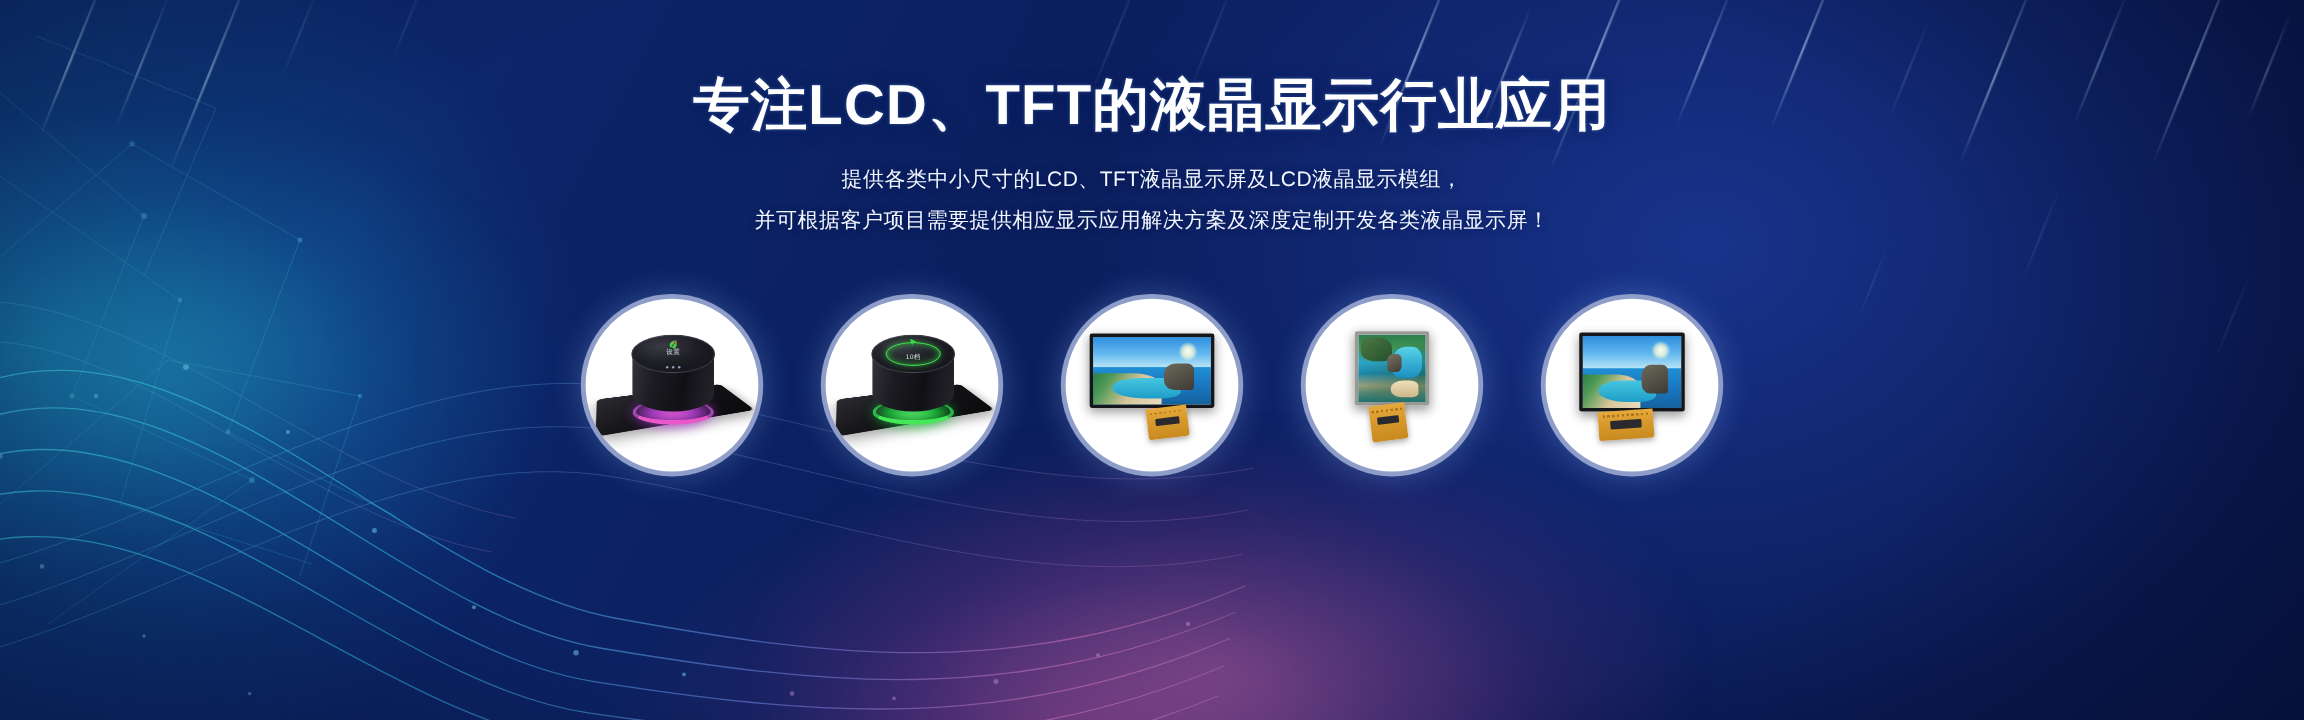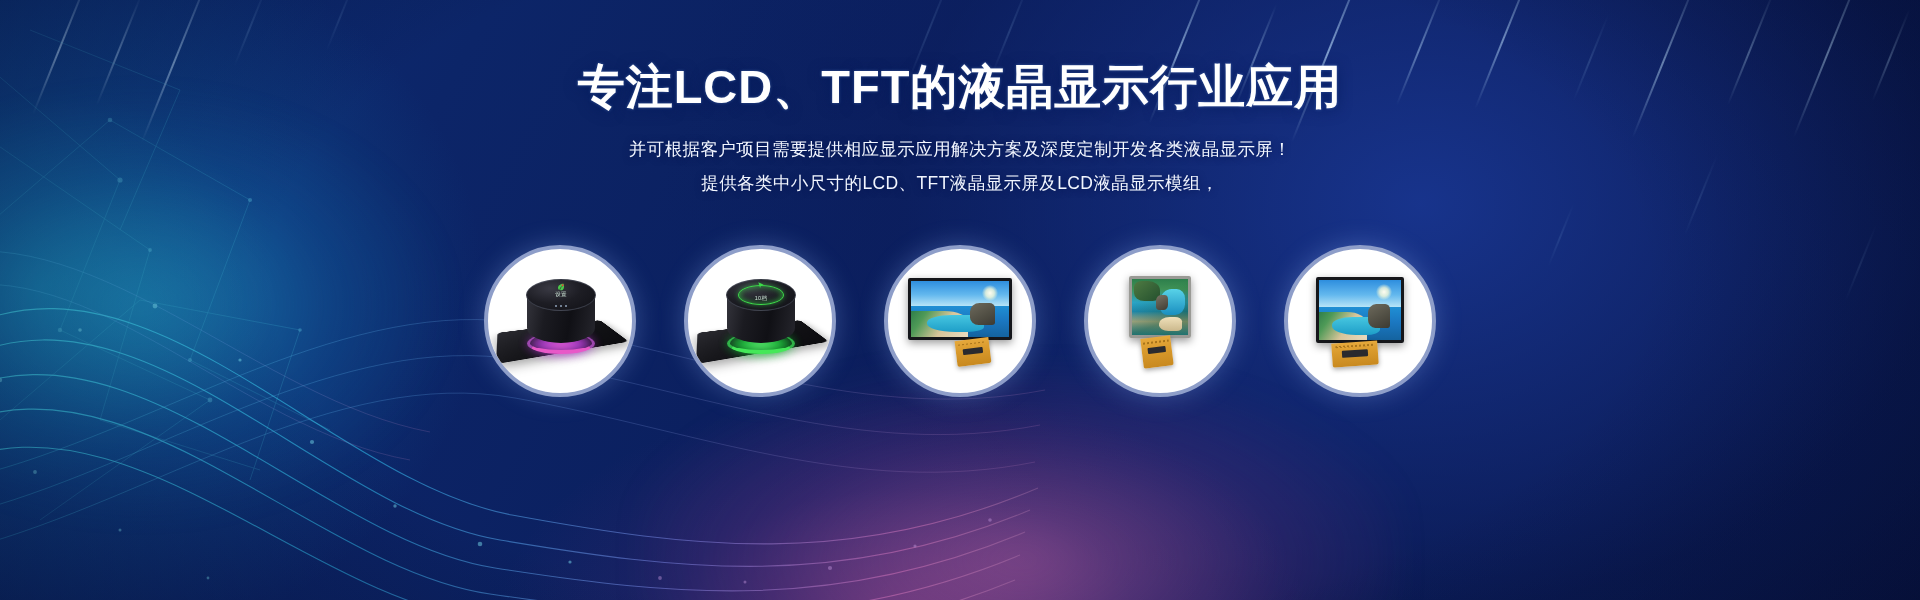--- a/index.html
+++ b/index.html
@@ -262,22 +262,22 @@
           <circle cx="190" cy="360" r="2.0"></circle>
       </g>
     </svg>
   </div>
 
   <div class="layer vignette" data-name="vignette-overlay"></div>
 
   <div class="textwrap" data-name="banner-text-block">
     <h1 class="headline" data-name="page-title">专注LCD、TFT的液晶显示行业应用</h1>
     <div class="sub" data-name="banner-subtitle">
+      <div data-name="subtitle-line-1">提供各类中小尺寸的LCD、TFT液晶显示屏及LCD液晶显示模组，</div>
       <div data-name="subtitle-line-2">并可根据客户项目需要提供相应显示应用解决方案及深度定制开发各类液晶显示屏！</div>
-      <div data-name="subtitle-line-1">提供各类中小尺寸的LCD、TFT液晶显示屏及LCD液晶显示模组，</div>
     </div>
   </div>
 
   <div class="circles" data-name="product-circles-row">
 
     <div class="circle" data-name="product-circle-smart-hub-purple">
       <div class="circle-inner">
         <div class="hub" data-name="smart-hub-device">
           <div class="base" data-name="hub-base-plate"></div>
           <div class="ringglow" data-name="hub-led-ring-glow" style="background:radial-gradient(ellipse at center,#ff6fd8 0%,#b23cd8 42%,rgba(90,30,170,0) 75%)"></div>

